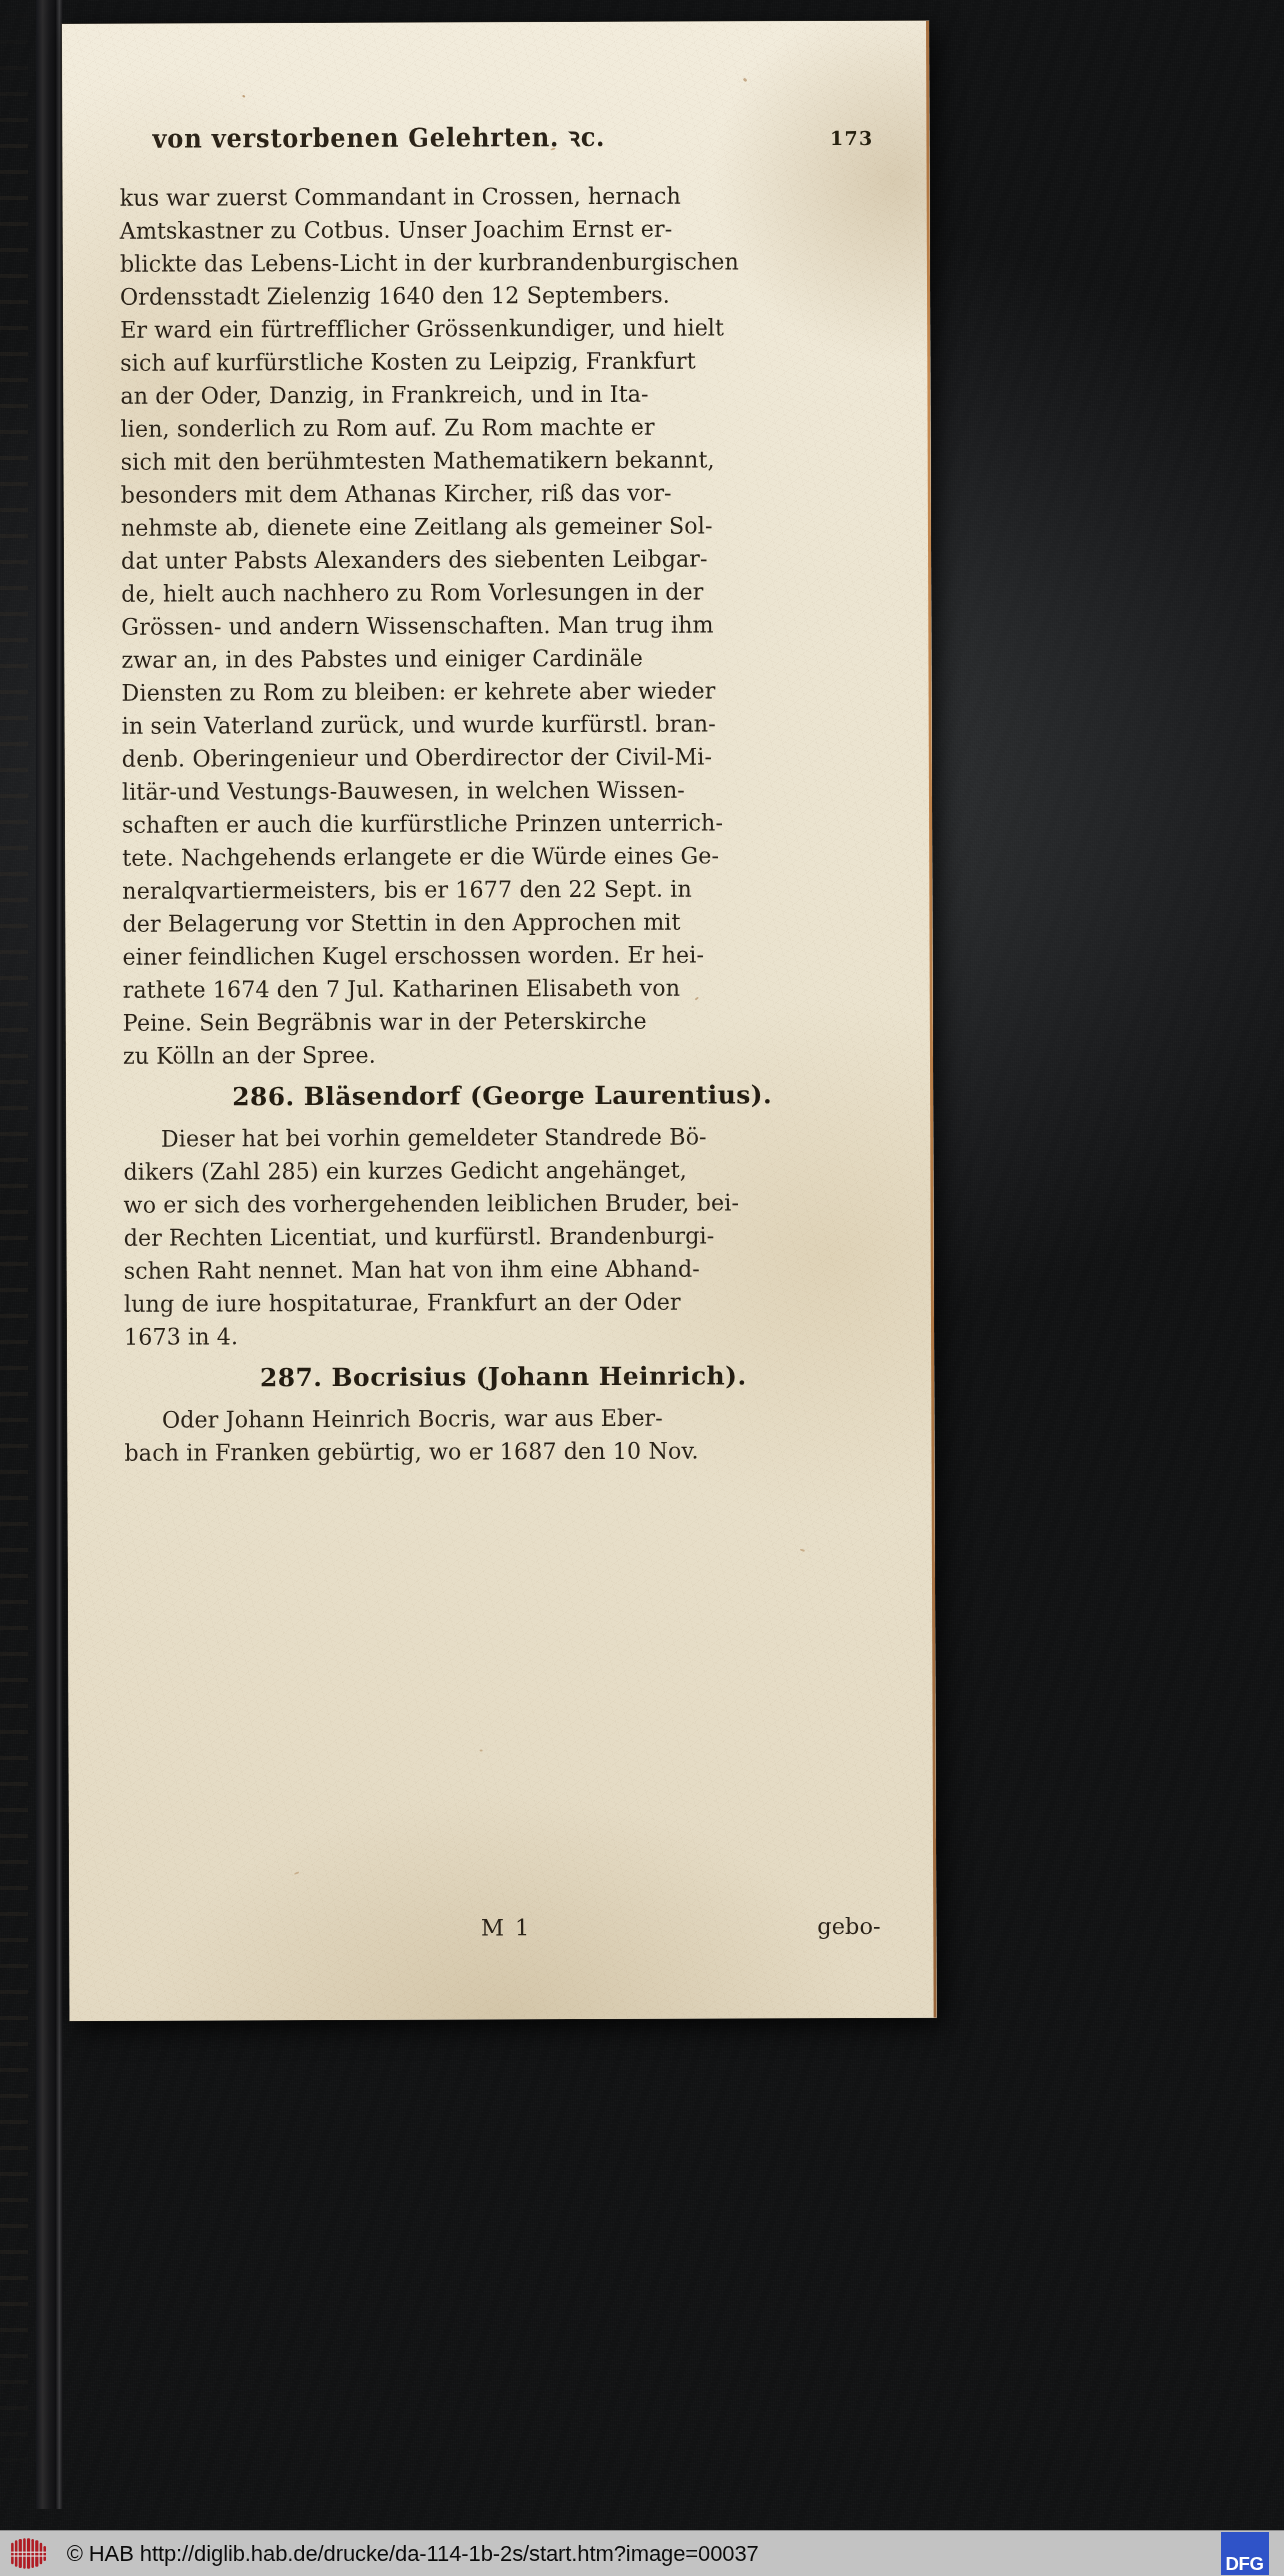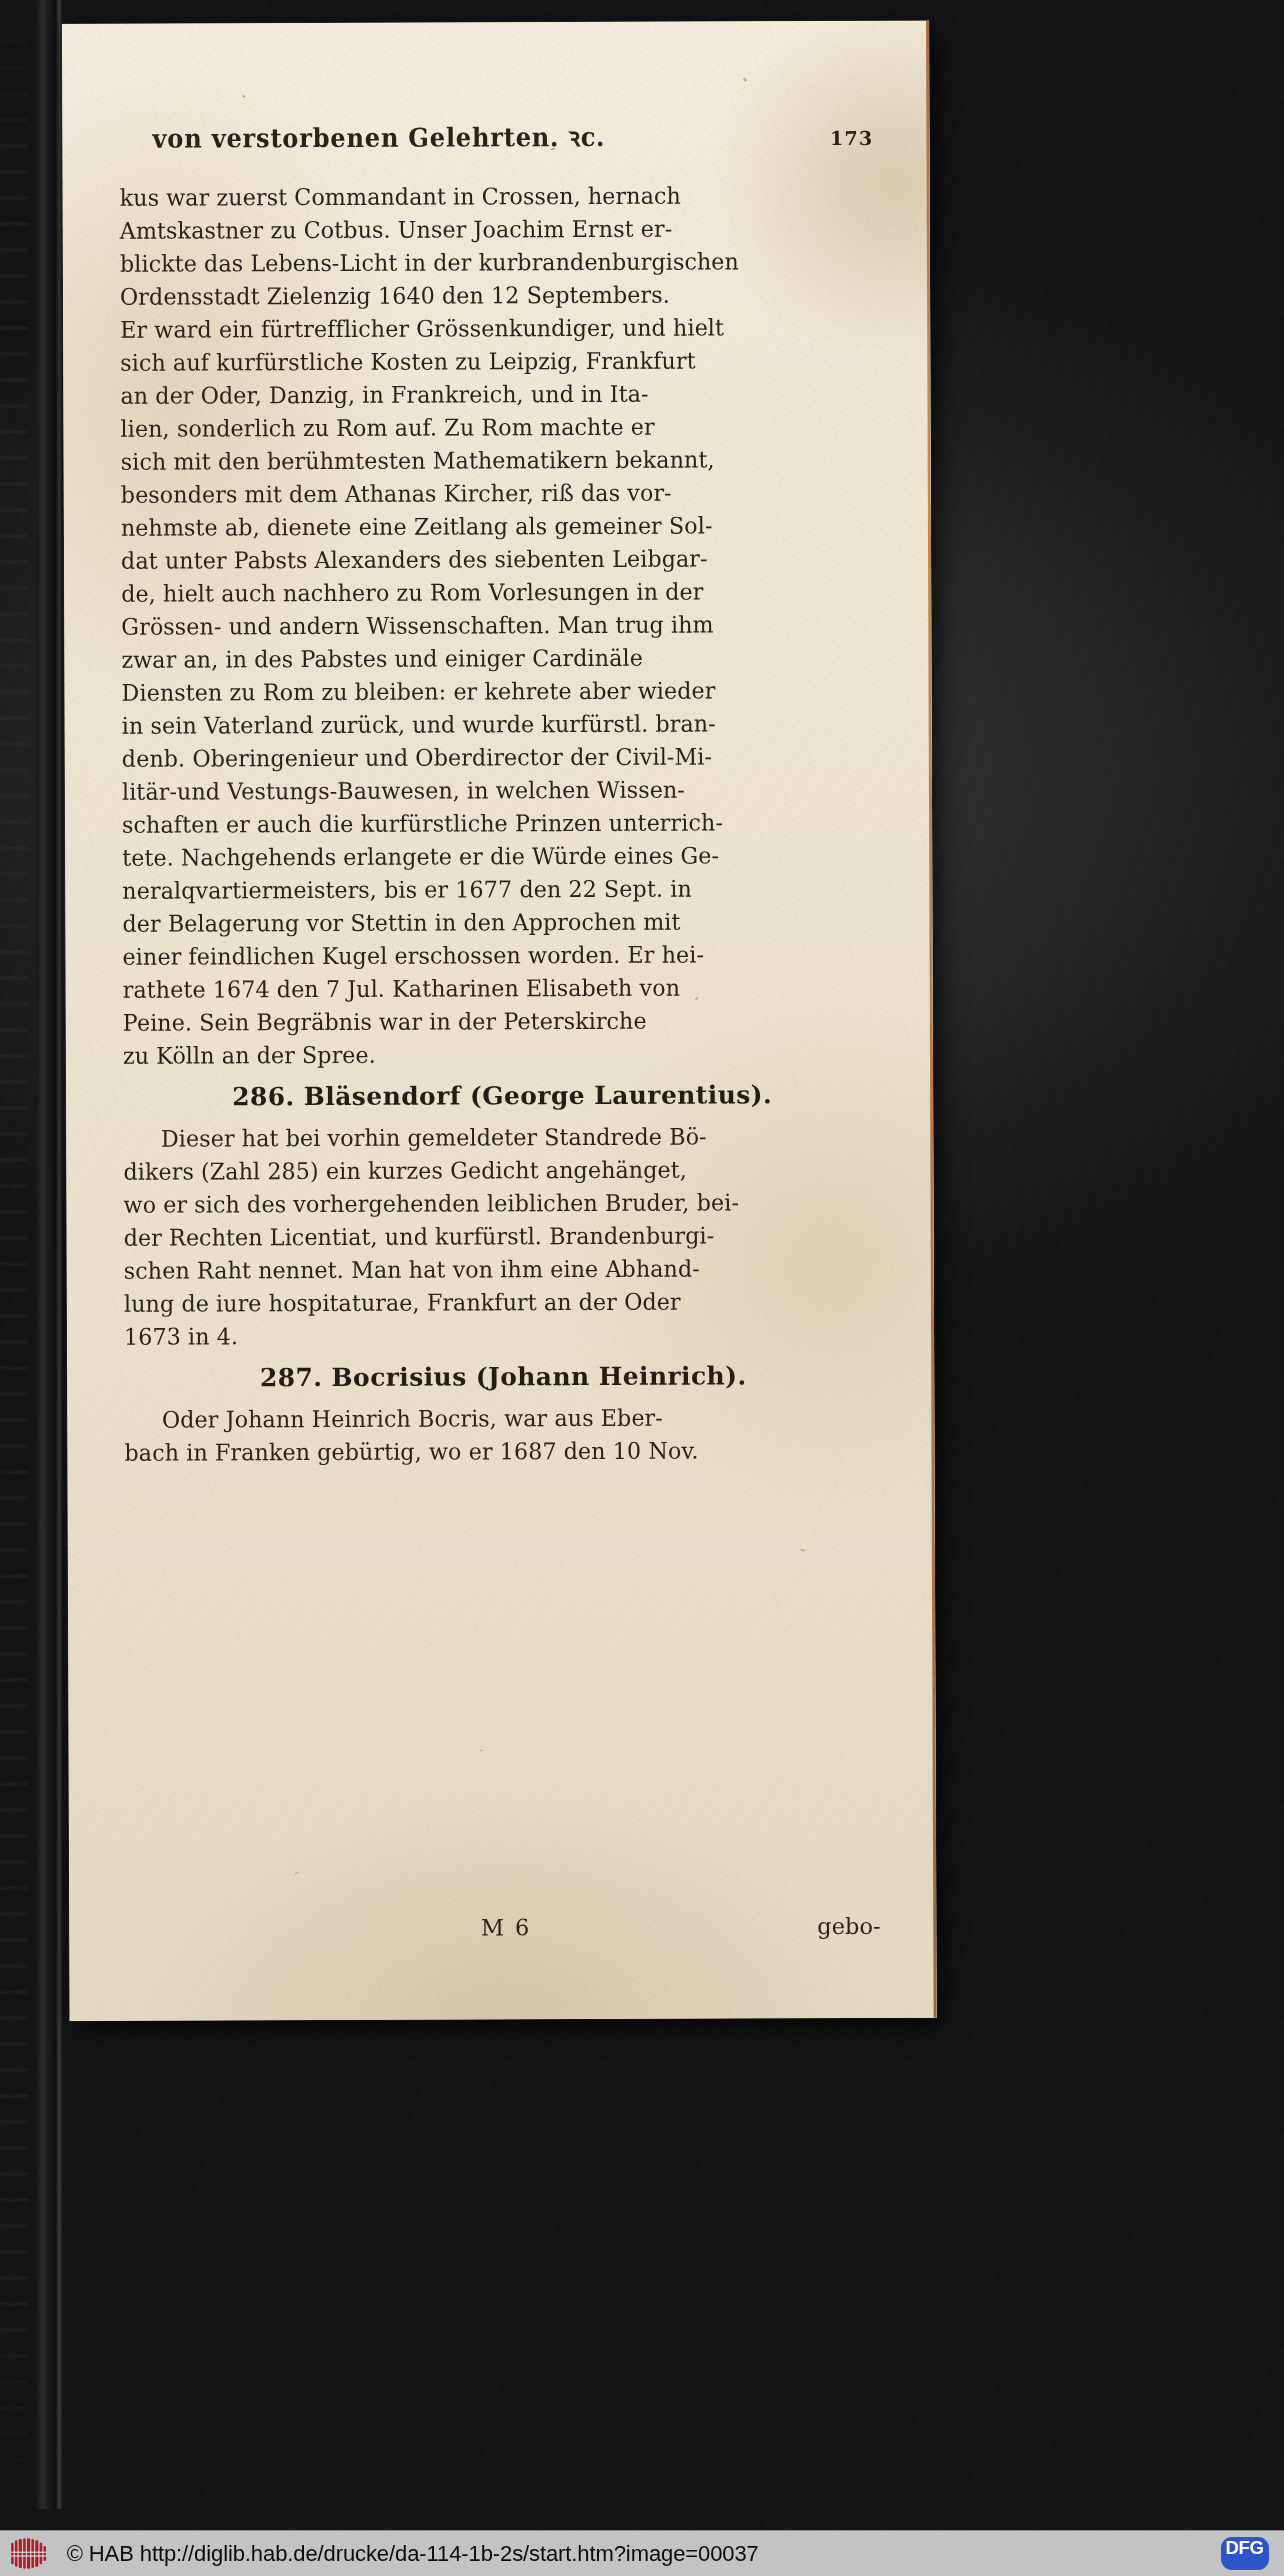--- a/index.html
+++ b/index.html
@@ -196,27 +196,26 @@
   #footer-credit {
     font-family: "Liberation Sans", sans-serif;
     font-size: 22px;
     color: #0b0b0b;
     white-space: nowrap;
     letter-spacing: -0.1px;
   }
   #dfg-logo {
     margin-left: auto;
     margin-right: 6.4px;
-    width: 48px; height: 33px;
+    width: 48px; height: 43px;
     background: #2f53c8;
     display: flex;
-    align-items: flex-start;
+    align-items: flex-end;
     justify-content: center;
     flex: 0 0 auto;
-    border-radius: 11px;
   }
   #dfg-logo span {
     font-family: "Liberation Sans", sans-serif;
     font-weight: 700;
     font-size: 18.6px;
     color: #ffffff;
     letter-spacing: -0.3px;
   }
 </style>
 </head>
@@ -297,21 +296,21 @@
 
     <div>
       <div class="section-head">287. Bocrisius (Johann Heinrich).</div>
       <div class="body-line indent">Oder Johann Heinrich Bocris, war aus Eber-</div>
       <div class="body-line">bach in Franken gebürtig,  wo er 1687 den 10 Nov.</div>
     </div>
 
   </div>
 
   <div id="page-foot">
-    <span id="signature-mark">M 6</span>
+    <span id="signature-mark">M 1</span>
     <span id="catchword">gebo-</span>
   </div>
 </div>
 
 <div id="footer-bar">
 
   <svg id="hab-logo" viewBox="0 0 64 52" aria-hidden="true">
     <g fill="#b01c24">
       <rect x="3" y="9" width="4" height="34" rx="2"></rect>
       <rect x="9" y="5" width="4" height="42" rx="2"></rect>

